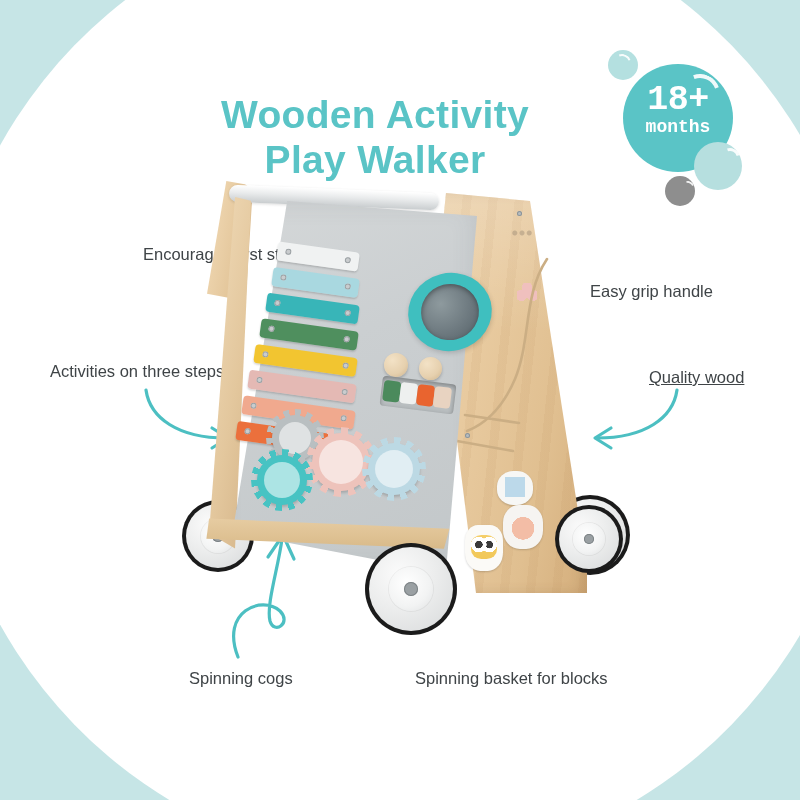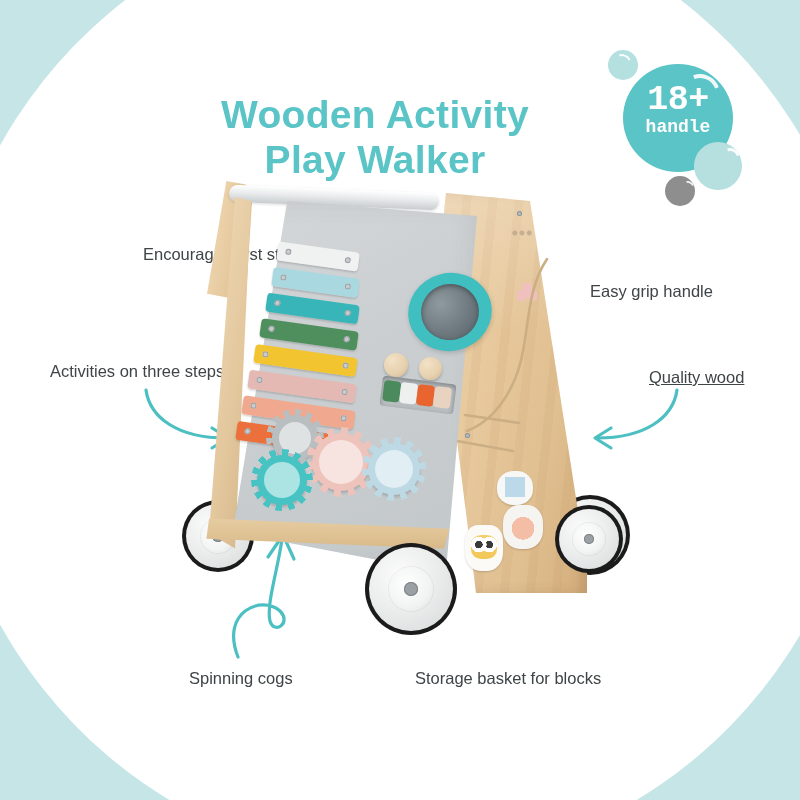--- a/index.html
+++ b/index.html
@@ -304,29 +304,29 @@
     <div class="bubble b-main" style="background: rgb(90, 196, 198);">
         <span class="bubble-shine"></span>
       </div>
     <div class="bubble b-med">
         <span class="bubble-shine"></span>
       </div>
     <div class="bubble b-gray">
         <span class="bubble-shine"></span>
       </div>
     <div class="badge-num" style="color: rgb(255, 255, 255);">18+</div>
-    <div class="badge-unit" style="color: rgb(255, 255, 255);">handle</div>
+    <div class="badge-unit" style="color: rgb(255, 255, 255);">months</div>
   </div>
 
   <div class="label lb-steps" style="color: rgb(63, 68, 71);">Encourages first steps</div>
   <div class="label lb-three" style="color: rgb(63, 68, 71);">Activities on three steps</div>
   <div class="label lb-grip" style="color: rgb(63, 68, 71); margin-top: 37px;">Easy grip handle</div>
   <div class="label lb-wood" style="color: rgb(63, 68, 71); text-decoration: underline;">Quality wood</div>
   <div class="label lb-cogs" style="color: rgb(63, 68, 71); text-align: right;">Spinning cogs</div>
-  <div class="label lb-basket" style="color: rgb(63, 68, 71);">Storage basket for blocks</div>
+  <div class="label lb-basket" style="color: rgb(63, 68, 71);">Spinning basket for blocks</div>
 
   <svg class="arrow ar-left" viewBox="0 0 110 70">
     <path d="M6 2 C 10 30, 38 50, 86 50" style="stroke: rgb(76, 191, 194);"></path>
     <path d="M72 40 L 88 50 L 72 60" style="stroke: rgb(76, 191, 194);"></path>
   </svg>
   <svg class="arrow ar-right" viewBox="0 0 110 70">
     <path d="M104 2 C 100 30, 72 50, 24 50" style="stroke: rgb(76, 191, 194);"></path>
     <path d="M38 40 L 22 50 L 38 60" style="stroke: rgb(76, 191, 194);"></path>
   </svg>
   <svg class="arrow ar-cogs" viewBox="0 0 95 135">

